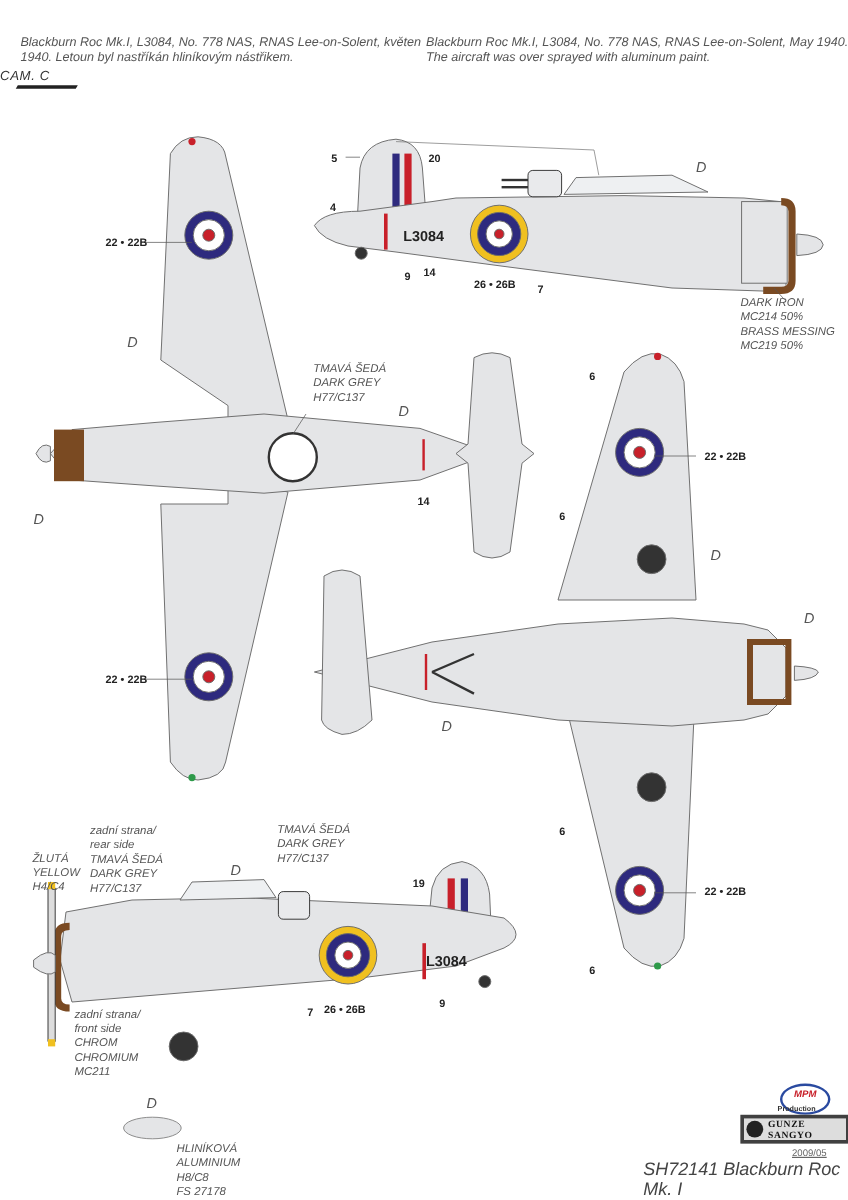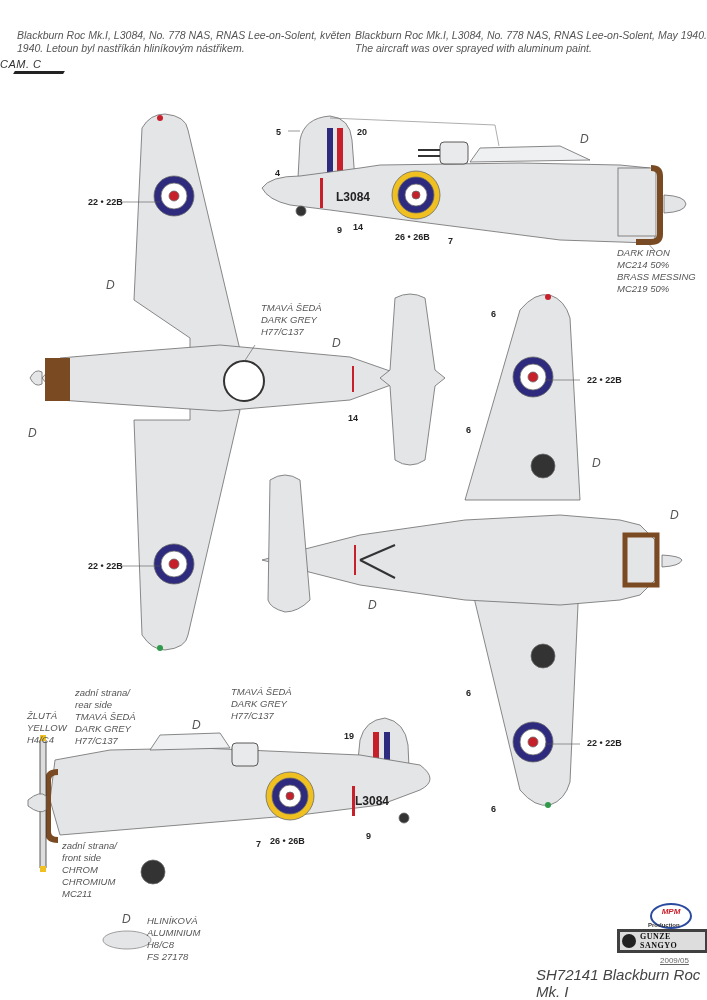--- a/index.html
+++ b/index.html
@@ -197,21 +197,21 @@
 </div>
 <div class="note" style="left:62px;top:840px;">
   <div>zadní strana/</div>
   <div>front side</div>
   <div>CHROM</div>
   <div>CHROMIUM</div>
   <div>MC211</div>
 </div>
 
 <div class="dl" style="left:122px;top:912px;">D</div>
-<div class="note" style="left:147px;top:915px;">
+<div class="note" style="left:147px;top:952px;">
   <div>HLINÍKOVÁ</div>
   <div>ALUMINIUM</div>
   <div>H8/C8</div>
   <div>FS 27178</div>
 </div>
 
 <div class="logo-mpm">MPM</div>
 <div class="logo-mpm-sub">Production</div>
 <div class="logo-gunze">
   <div class="g-icon"></div>

